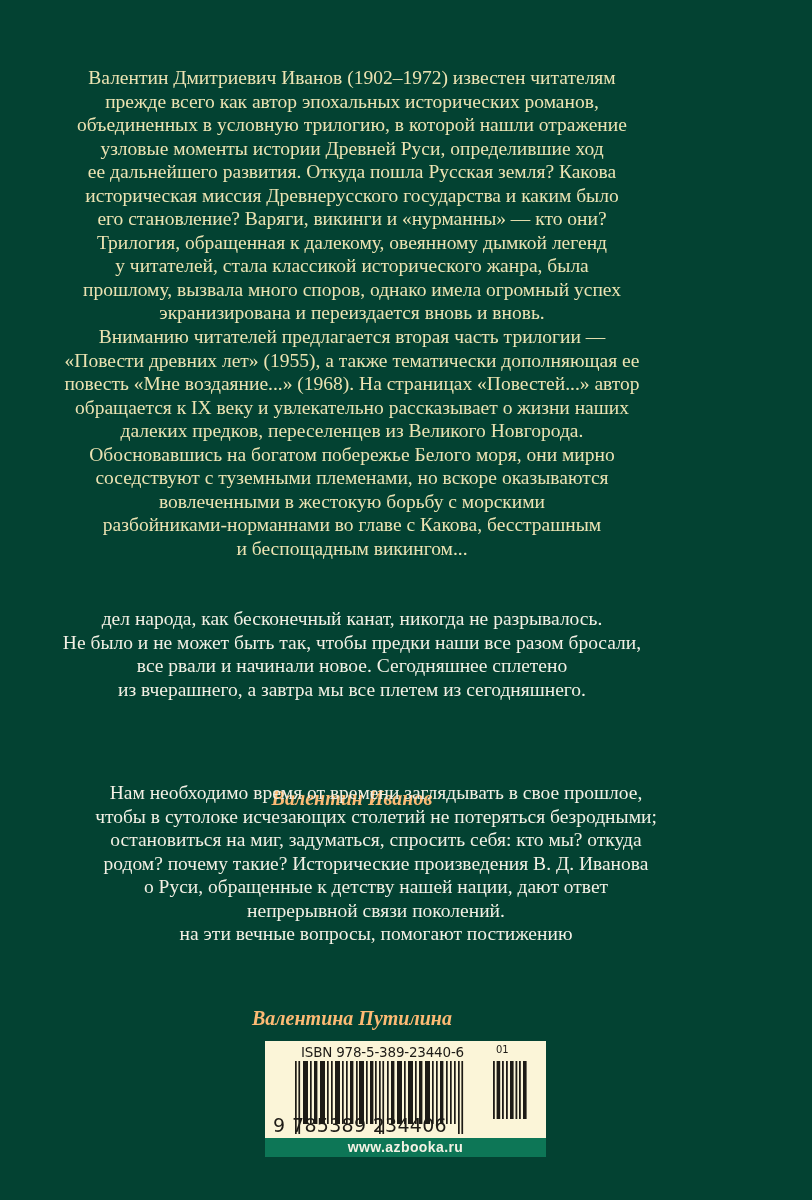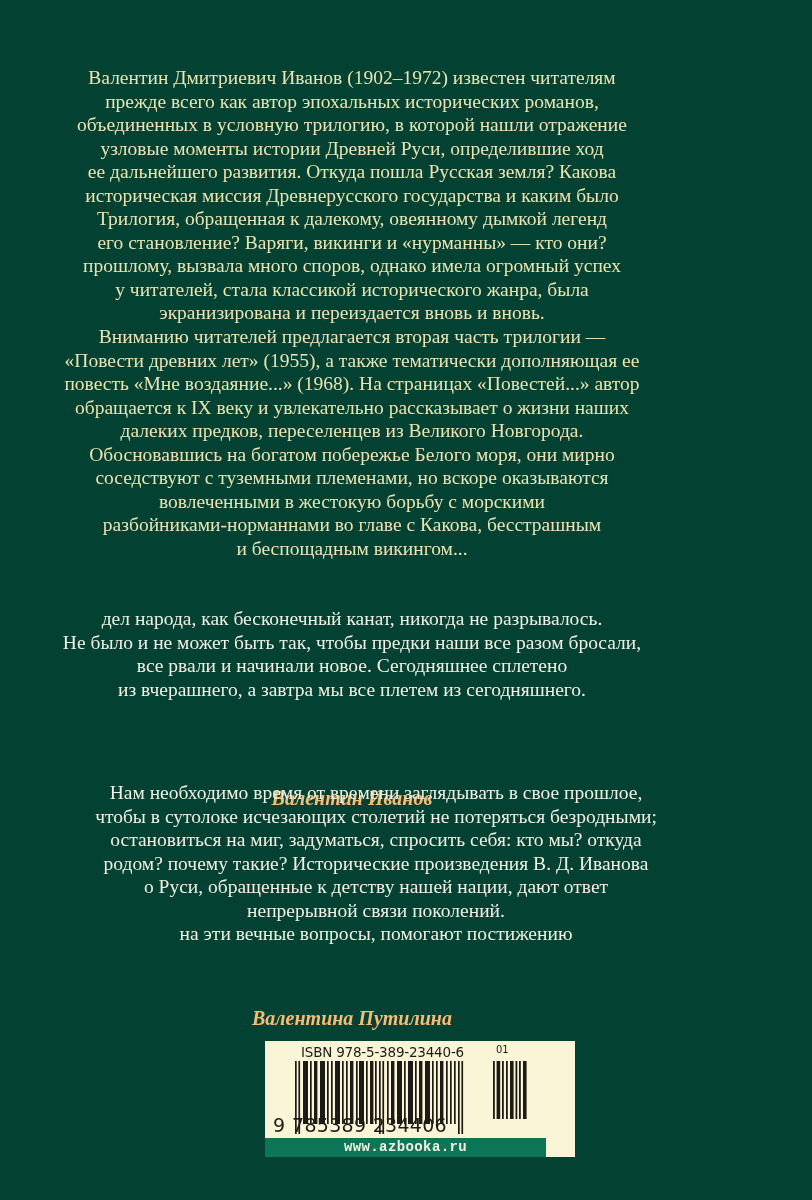--- a/index.html
+++ b/index.html
@@ -11,21 +11,21 @@
 
   #annotation { top: 66px; color: #ece3b2; font-size: 19.5px; line-height: 23.55px; }
   #quote { top: 607px; color: #f3f0e4; font-size: 19.5px; line-height: 23.55px; }
   #quote-sig { top: 738px; }
   #essay { top: 781px; color: #f3f0e4; font-size: 19.5px; line-height: 23.55px; padding-left: 48px; }
   #essay-sig { top: 958px; }
 
   .sig { color: #fdba74; font-size: 20px; font-style: italic; font-weight: bold; line-height: 24px; margin-top: 48px; }
 
   #barcode-box {
-    position: absolute; left: 265px; top: 1041px; width: 310px; height: 116px;
+    position: absolute; left: 265px; top: 1041px; width: 281px; height: 116px;
     background: #fbf5d8;
   }
   #isbn-text {
     position: absolute; left: 36px; top: 3px; font-family: "DejaVu Sans", sans-serif;
     font-size: 13.5px; color: #1d1b16; letter-spacing: -0.2px; white-space: nowrap;
   }
   #addon-text {
     position: absolute; left: 231px; top: 3px; font-family: "DejaVu Sans", sans-serif;
     font-size: 10px; color: #1d1b16; letter-spacing: 0px;
   }
@@ -33,38 +33,38 @@
   #bars-addon { position: absolute; left: 228px; top: 20px; height: 58px; width: 40px; }
   #ean-digits {
     position: absolute; left: 8px; top: 73px; font-family: "DejaVu Sans", sans-serif;
     font-size: 19px; color: #1d1b16; white-space: nowrap; letter-spacing: 0.3px;
   }
   #ean-first { position: absolute; left: 0; top: 0; }
   #ean-rest { position: absolute; left: 19px; top: 0; }
   #url-band {
     position: absolute; left: 0; top: 97px; width: 281px; height: 19px;
     background: #0d7656; color: #f4f2e4; text-align: center;
-    font-family: Liberation Mono, monospace; font-weight: bold; font-size: 14px; line-height: 19px;
+    font-family: Liberation Sans, sans-serif; font-weight: bold; font-size: 14px; line-height: 19px;
     letter-spacing: 0.4px;
   }
 </style>
 </head>
 <body>
 
 <div class="block" id="annotation">
   <span class="line">Валентин Дмитриевич Иванов (1902–1972) известен читателям</span>
   <span class="line">прежде всего как автор эпохальных исторических романов,</span>
   <span class="line">объединенных в условную трилогию, в которой нашли отражение</span>
   <span class="line">узловые моменты истории Древней Руси, определившие ход</span>
   <span class="line">ее дальнейшего развития. Откуда пошла Русская земля? Какова</span>
   <span class="line">историческая миссия Древнерусского государства и каким было</span>
+  <span class="line">его становление? Варяги, викинги и «нурманны» — кто они?</span>
   <span class="line">Трилогия, обращенная к далекому, овеянному дымкой легенд</span>
-  <span class="line">его становление? Варяги, викинги и «нурманны» — кто они?</span>
+  <span class="line">у читателей, стала классикой исторического жанра, была</span>
   <span class="line">прошлому, вызвала много споров, однако имела огромный успех</span>
-  <span class="line">у читателей, стала классикой исторического жанра, была</span>
   <span class="line">экранизирована  и переиздается вновь и вновь.</span>
   <span class="line">Вниманию читателей предлагается вторая часть трилогии —</span>
   <span class="line">«Повести древних лет» (1955), а также тематически дополняющая ее</span>
   <span class="line">повесть «Мне воздаяние...» (1968). На страницах «Повестей...» автор</span>
   <span class="line">обращается к IX веку и увлекательно рассказывает о жизни наших</span>
   <span class="line">далеких предков, переселенцев из Великого Новгорода.</span>
   <span class="line">Обосновавшись на богатом побережье Белого моря, они мирно</span>
   <span class="line">соседствуют с туземными племенами, но вскоре оказываются</span>
   <span class="line">вовлеченными в жестокую борьбу с морскими</span>
   <span class="line">разбойниками-норманнами во главе с Какова, бесстрашным</span>

